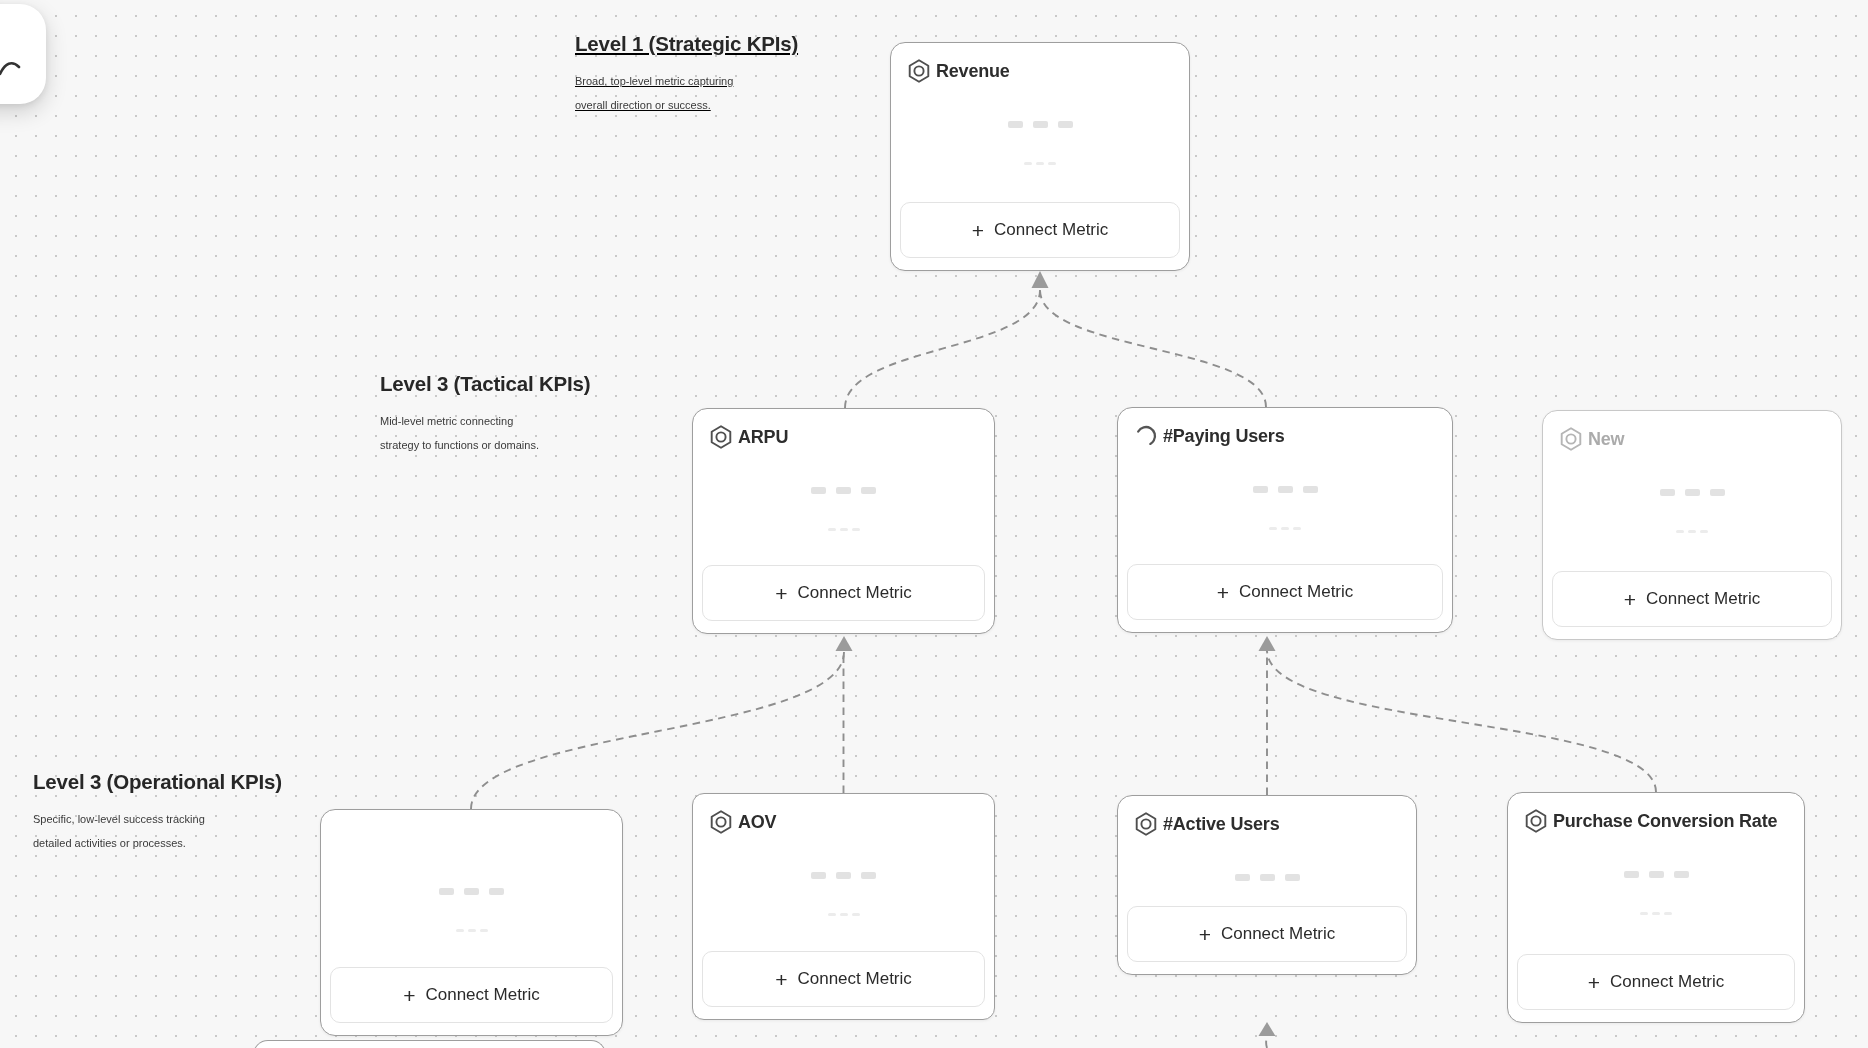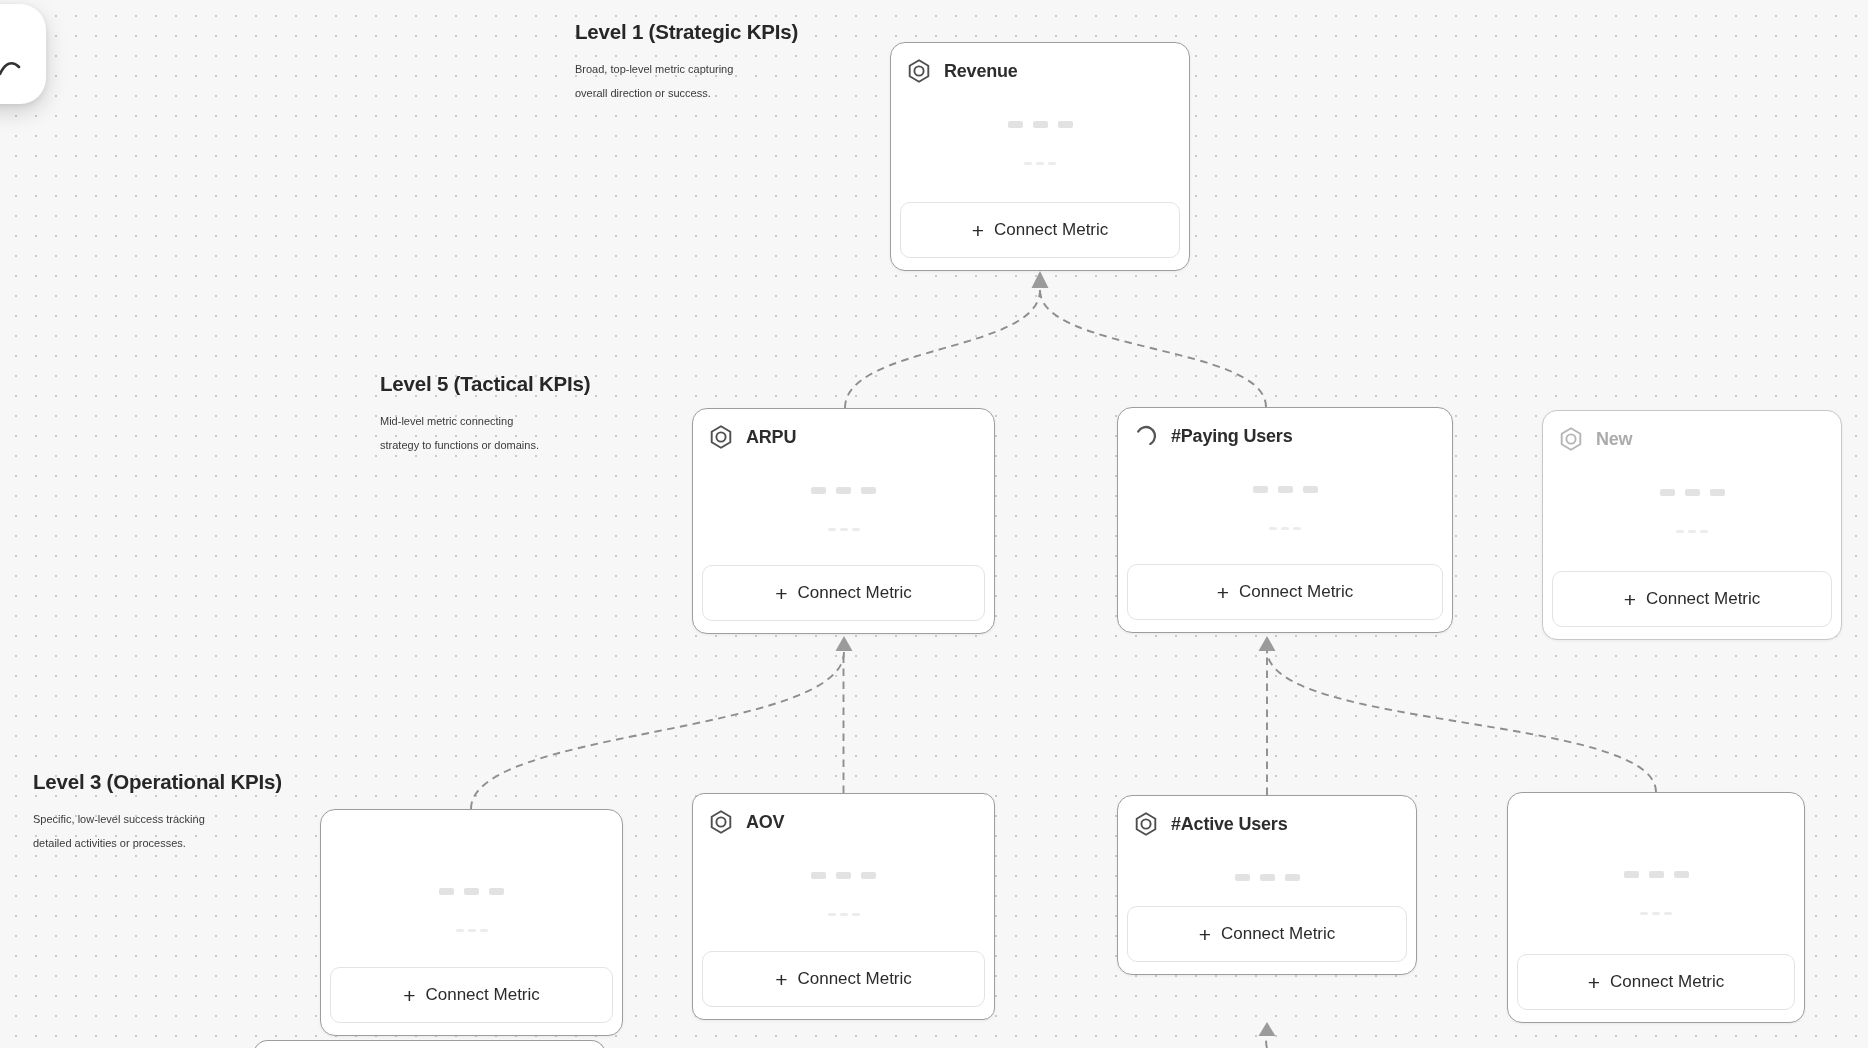--- a/index.html
+++ b/index.html
@@ -27,21 +27,21 @@
     font-size:11px;line-height:24px;color:#3a3a3a;font-weight:400;
   }
 
   .kpi-card{
     position:absolute;z-index:3;box-sizing:border-box;
     background:#ffffff;border:1.6px solid #9e9e9e;border-radius:15px;
     box-shadow:0 1px 3px rgba(0,0,0,0.06);
   }
   .kpi-card.muted{border-color:#c8c8c8;}
   .card-header{
-    display:flex;align-items:center;gap:12px;padding:15px 16px 0 15px;
+    display:flex;align-items:center;gap:4px;padding:15px 16px 0 15px;
   }
   .card-icon{width:26px;height:26px;flex:0 0 26px;display:inline-block;}
   .card-title{
     font-size:18px;font-weight:700;color:#2d2d2d;letter-spacing:-0.2px;white-space:nowrap;
   }
   .kpi-card.muted .card-title{color:#ababab;}
 
   .skeleton{position:absolute;left:0;right:0;top:0;}
   .skel-bars{position:absolute;top:78px;left:0;right:0;display:flex;justify-content:center;gap:10px;}
   .skel-bars span{width:15px;height:7px;border-radius:2px;background:#e2e2e2;}
@@ -82,27 +82,27 @@
     <polygon class="arrowhead" points="844,636 835.5,651 852.5,651"></polygon>
 
     <path class="edge" d="M1267,795 L1267,650"></path>
     <path class="edge" d="M1656,792 C1656,715 1267,730 1267,650"></path>
     <polygon class="arrowhead" points="1267,636 1258.5,651 1275.5,651"></polygon>
 
     <path class="edge" d="M1267,1048 C1265,1042 1267,1038 1267,1034"></path>
     <polygon class="arrowhead" points="1267,1022 1258.5,1036 1275.5,1036"></polygon>
   </svg>
 
-  <div class="section-label" style="left:575px;top:20px;">
+  <div class="section-label" style="left:575px;top:32px;text-decoration:underline;">
     <h2>Level 1 (Strategic KPIs)</h2>
     <div class="desc">Broad, top-level metric capturing</div>
     <div class="desc">overall direction or success.</div>
   </div>
   <div class="section-label" style="left:380px;top:372px;">
-    <h2>Level 5 (Tactical KPIs)</h2>
+    <h2>Level 3 (Tactical KPIs)</h2>
     <div class="desc">Mid-level metric connecting</div>
     <div class="desc">strategy to functions or domains.</div>
   </div>
   <div class="section-label" style="left:33px;top:770px;">
     <h2>Level 3 (Operational KPIs)</h2>
     <div class="desc">Specific, low-level success tracking</div>
     <div class="desc">detailed activities or processes.</div>
   </div>
 
   <div id="cards-layer">
@@ -267,20 +267,27 @@
             <span></span>
             <span></span>
           </div>
     </div>
     <button class="connect-btn">
       <span class="plus">+</span>
       <span class="btn-label">Connect Metric</span>
     </button>
   </div>
       <div class="kpi-card" style="left: 1507px; top: 792px; width: 298px; height: 231px;">
+    <div class="card-header">
+      <span class="card-icon"><svg width="26" height="26" viewBox="0 0 26 26" fill="none">
+              <path d="M13 2.3 L22.3 7.7 L22.3 18.3 L13 23.7 L3.7 18.3 L3.7 7.7 Z" stroke="#4f4f4f" stroke-width="1.9" stroke-linejoin="round"></path>
+              <circle cx="13" cy="13" r="4.6" stroke="#4f4f4f" stroke-width="1.9"></circle>
+            </svg></span>
+      <span class="card-title">Purchase Conversion Rate</span>
+    </div>
     <div class="skeleton">
       <div class="skel-bars">
             <span></span>
             <span></span>
             <span></span>
           </div>
       <div class="skel-dashes">
             <span></span>
             <span></span>
             <span></span>

